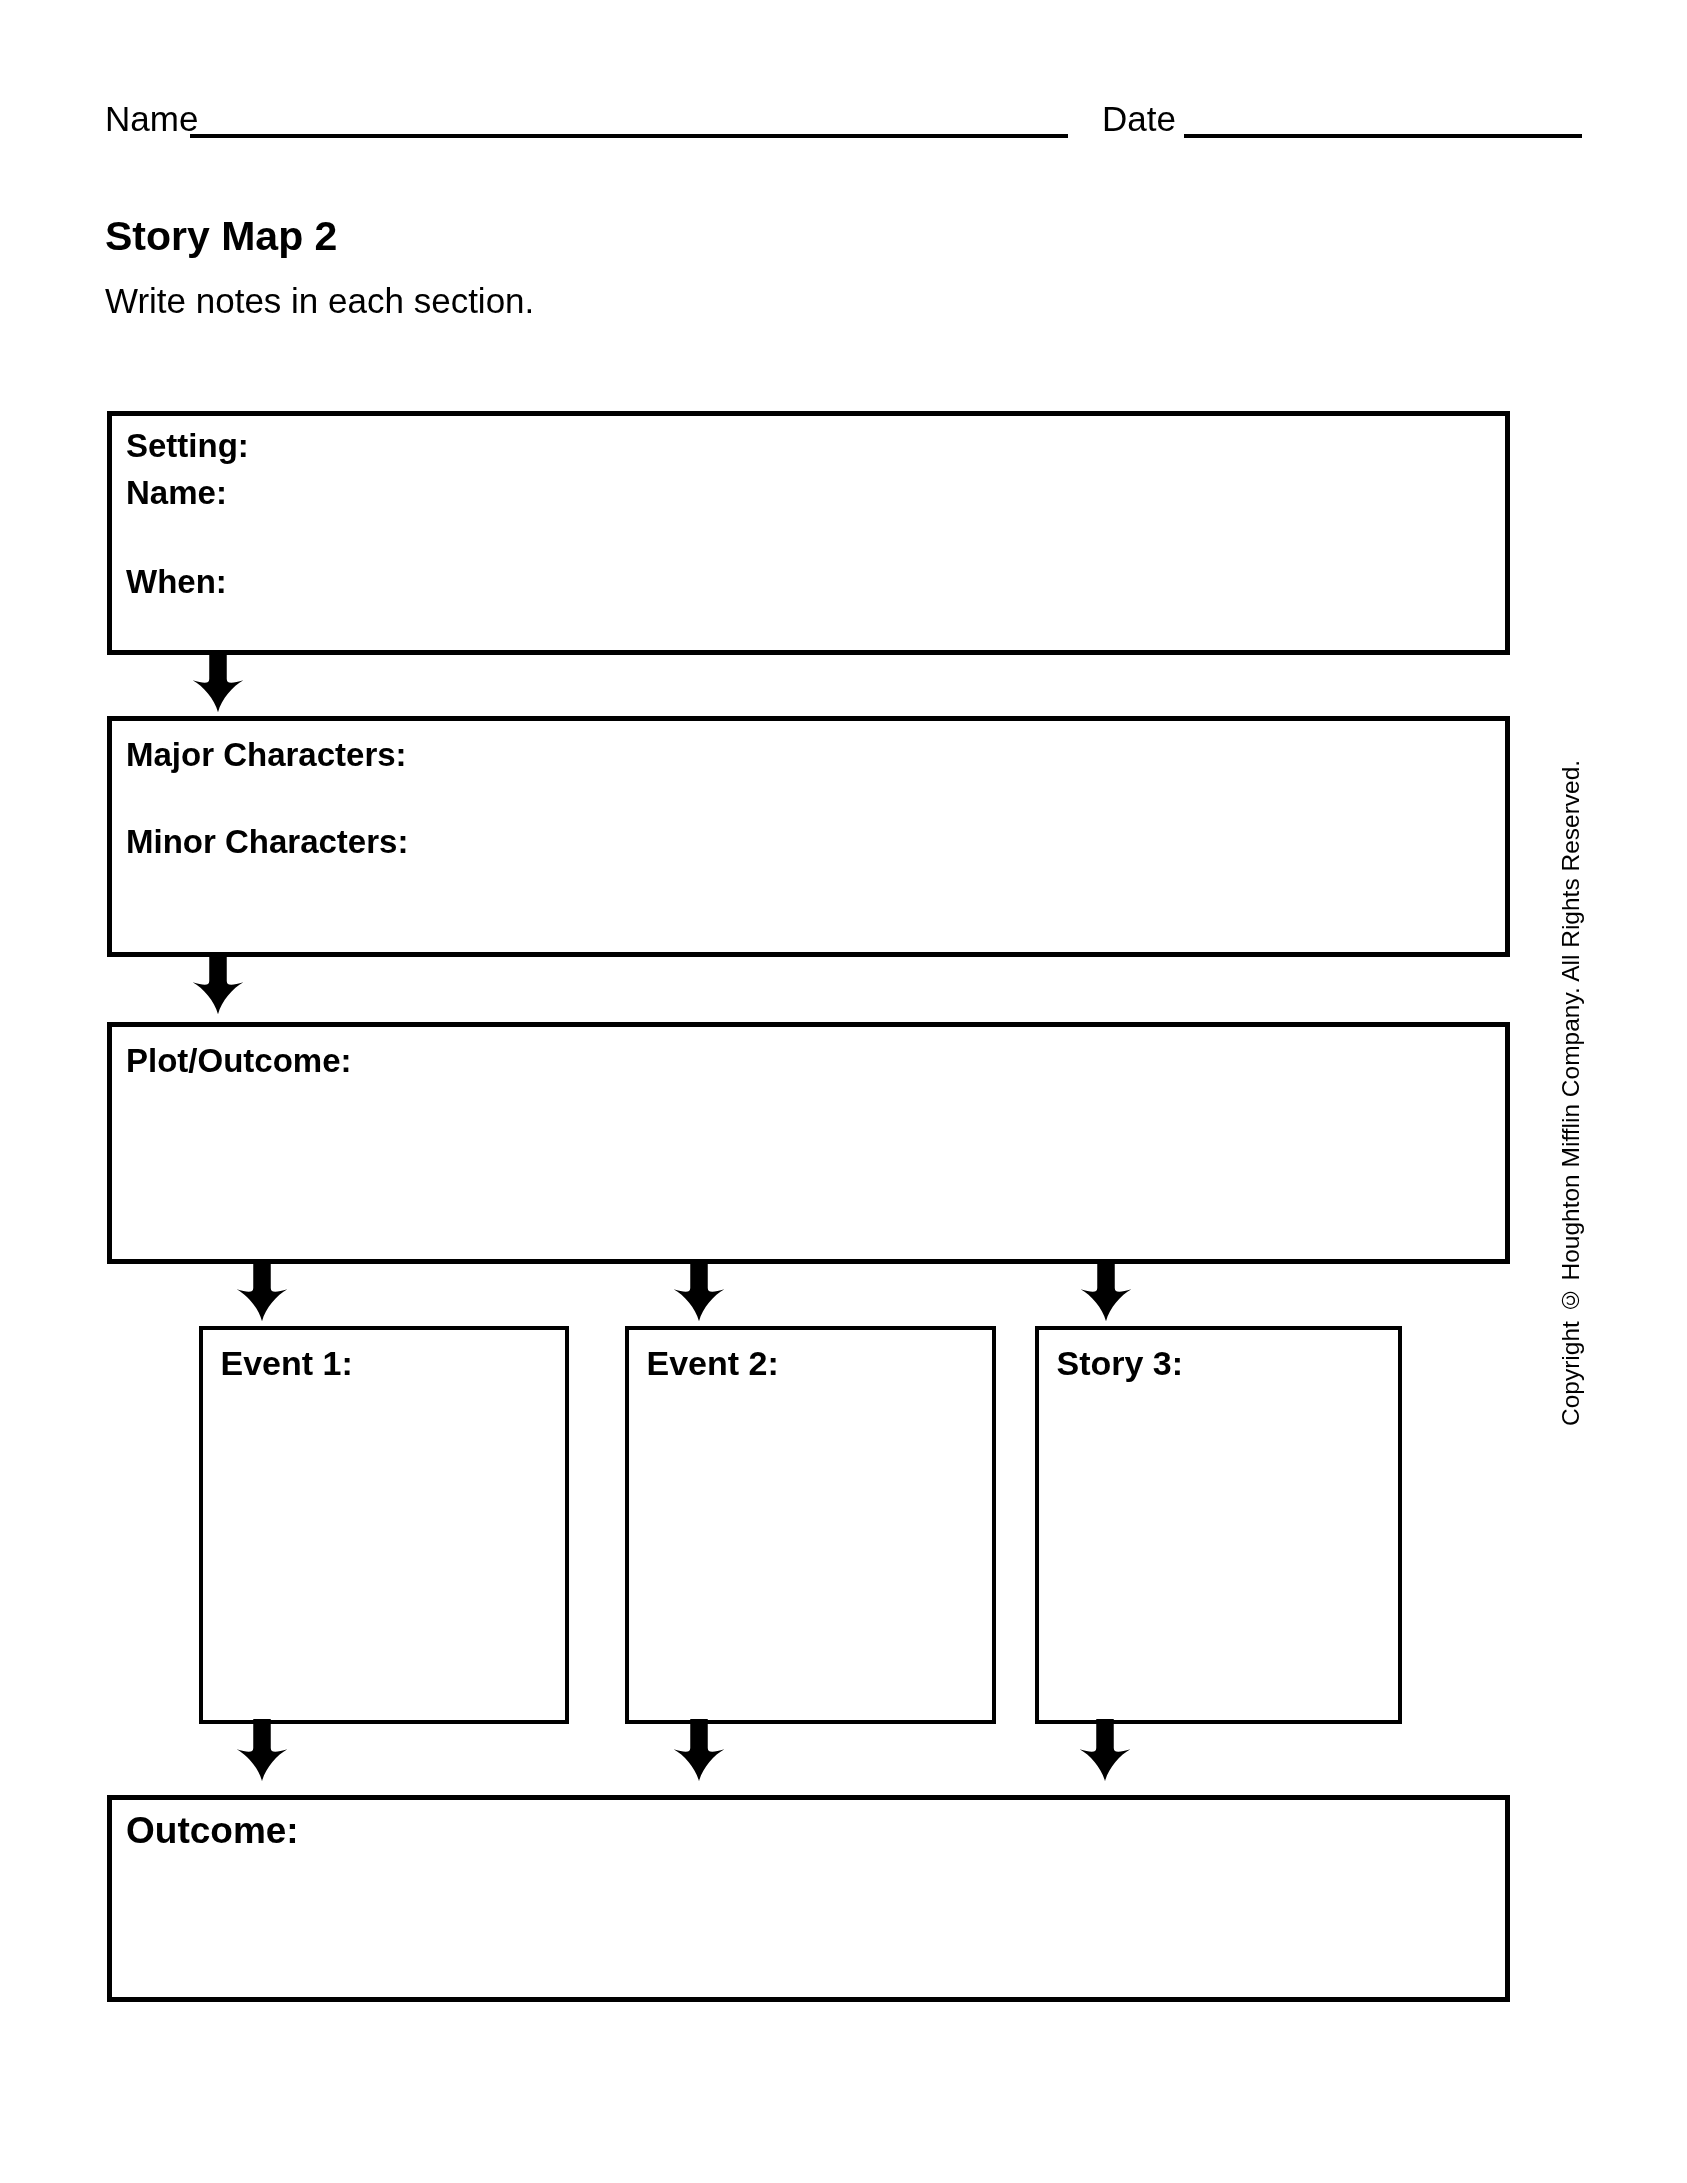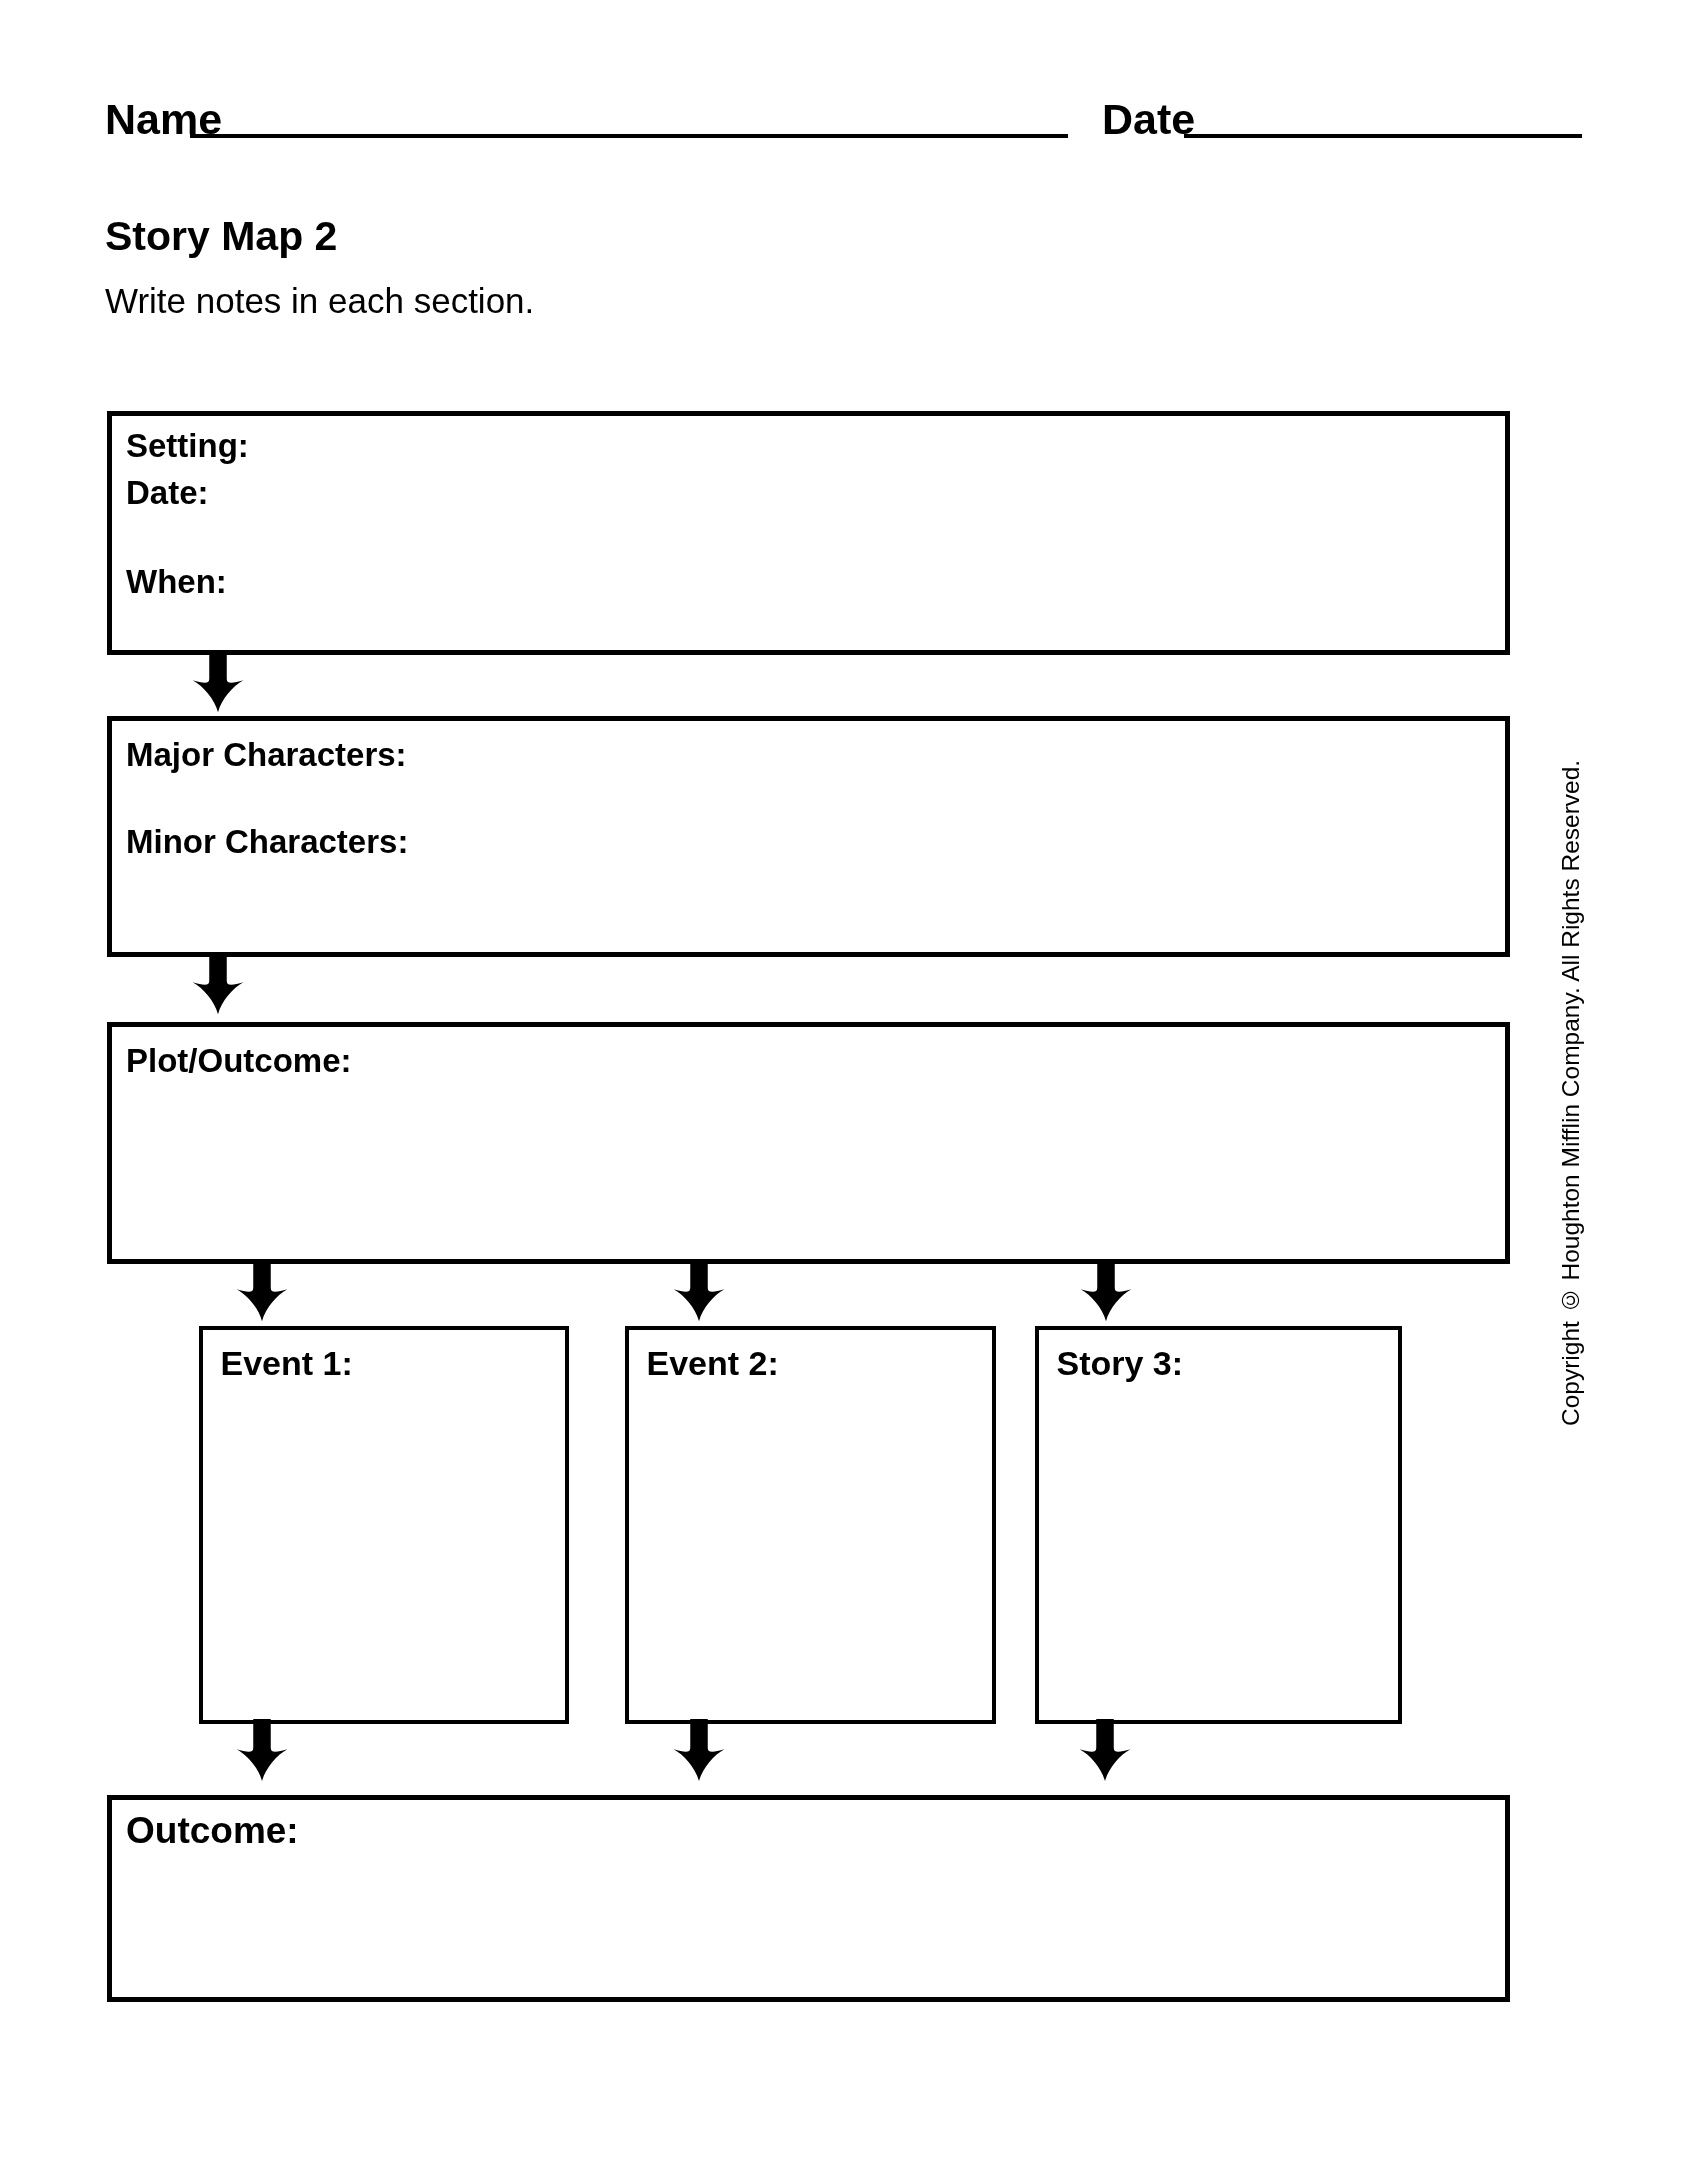--- a/index.html
+++ b/index.html
@@ -5,21 +5,21 @@
   html,body{margin:0;padding:0;background:#888;}
   .page{
     position:relative;
     width:1687px;height:2184px;
     background:#ffffff;
     font-family:"Liberation Sans", sans-serif;
     color:#000;
     overflow:hidden;
   }
   
-  .hdr-label{position:absolute;font-size:43px;line-height:38px;font-weight:bold;}
+  .hdr-label{position:absolute;font-size:35px;line-height:38px;}
   .name-label{left:105px;top:100px;}
   .date-label{left:1102px;top:100px;}
   .rule{position:absolute;height:4.4px;background:#000;}
   .name-rule{left:190px;top:134px;width:878px;}
   .date-rule{left:1184px;top:134px;width:398px;}
   
   .title{position:absolute;left:105px;top:213px;font-size:41px;font-weight:bold;margin:0;}
   .instructions{position:absolute;left:105px;top:281px;font-size:35px;margin:0;}
   
   .box{position:absolute;border:5.2px solid #000;background:#fff;box-sizing:border-box;}
@@ -66,21 +66,21 @@
   <span class="hdr-label name-label">Name</span>
   <div class="rule name-rule"></div>
   <span class="hdr-label date-label">Date</span>
   <div class="rule date-rule"></div>
 
   <h1 class="title">Story Map 2</h1>
   <p class="instructions">Write notes in each section.</p>
 
   <div class="box box-setting">
     <span class="bl bl-setting-title">Setting:</span>
-    <span class="bl bl-setting-where">Date:</span>
+    <span class="bl bl-setting-where">Name:</span>
     <span class="bl bl-setting-when">When:</span>
   </div>
 
   <svg class="arrow arrow-a" viewBox="0 0 64 72">
     <path d="M22 0 H42 V33 C42 39.5 50 37.5 61 34.5 C49 41 36 56 32 71 C28 56 15 41 3 34.5 C14 37.5 22 39.5 22 33 Z" fill="#000"></path>
   </svg>
 
   <div class="box box-characters">
     <span class="bl bl-char-major">Major Characters:</span>
     <span class="bl bl-char-minor">Minor Characters:</span>

